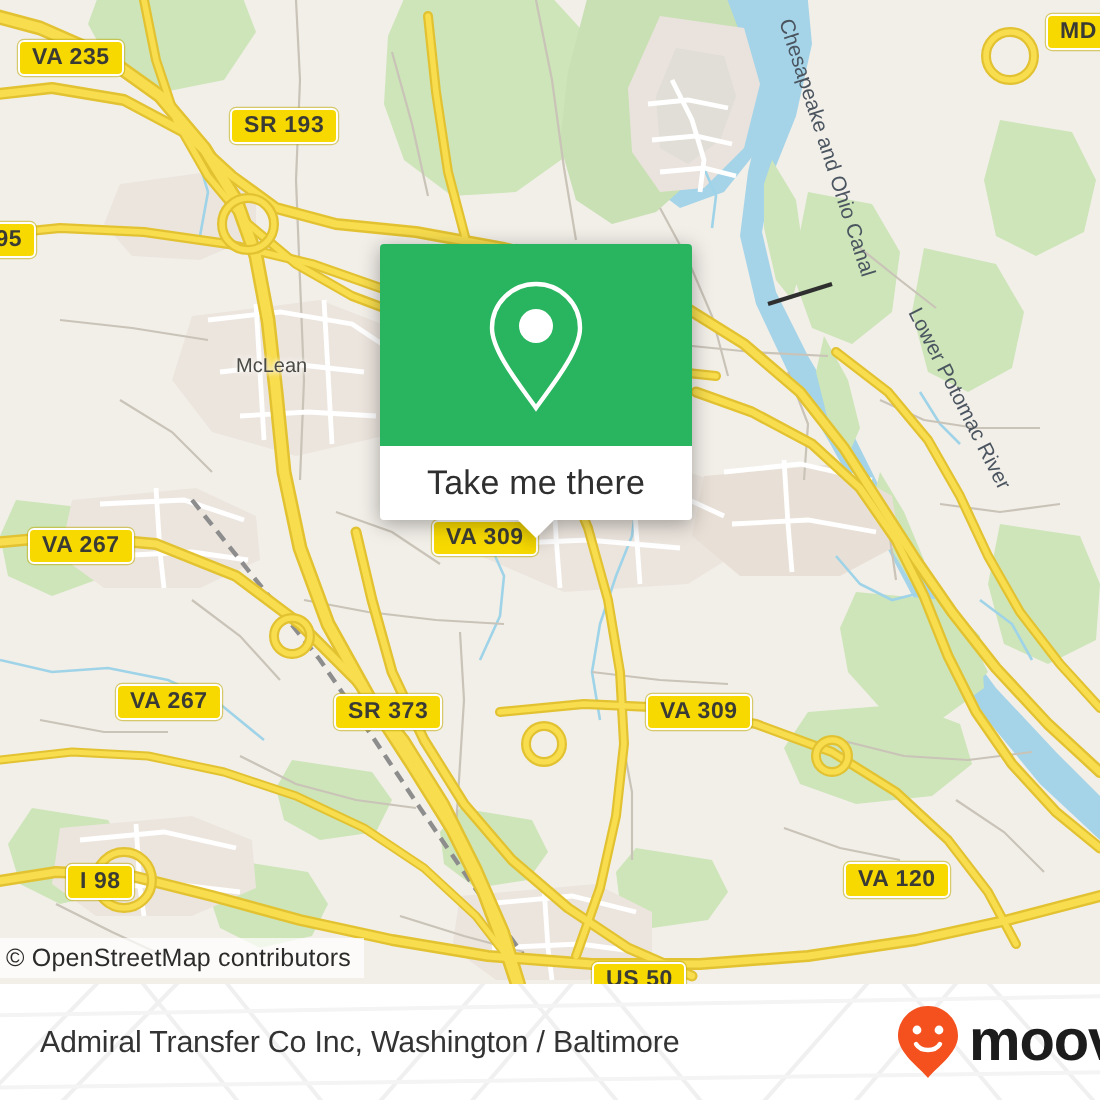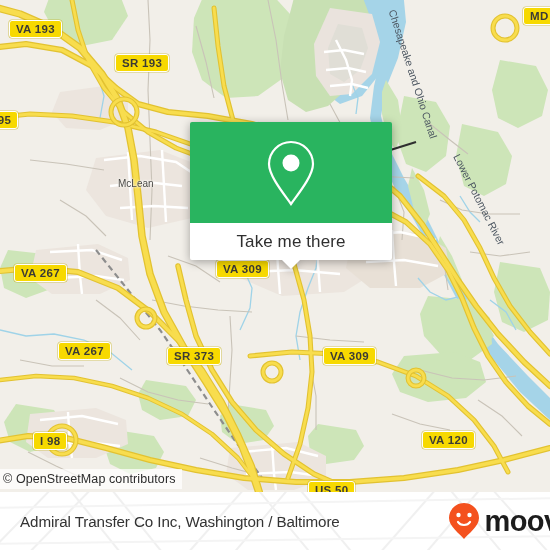--- a/index.html
+++ b/index.html
@@ -53,21 +53,21 @@
   .waterlabel{
     position:absolute;z-index:28;
     color:#4b5560;font-size:10.5px;
     white-space:nowrap;
     font-style:normal;
   }
 
   
   .callout{
     position:absolute;left:190px;top:122px;
-    width:202px;z-index:60;
+    width:156px;z-index:60;
     filter:drop-shadow(0 2px 5px rgba(0,0,0,.33));
   }
   .callout-top{
     background:#29b45f;height:101px;
     border-radius:2px 2px 0 0;
     display:flex;align-items:center;justify-content:center;
   }
   .callout-bottom{
     background:#ffffff;height:37px;
     border-radius:0 0 2px 2px;
@@ -311,32 +311,32 @@
           <circle cx="505" cy="28" r="12"></circle>
           <circle cx="62" cy="440" r="14"></circle>
           <circle cx="272" cy="372" r="9"></circle>
           <circle cx="146" cy="318" r="9"></circle>
           <circle cx="416" cy="378" r="8"></circle>
         </g>
       </g>
     </svg>
 
     <div id="shields-layer">
-        <div class="shield" style="left: 9px; top: 20px;">VA 193</div>
+        <div class="shield" style="left: 9px; top: 20px;">VA 235</div>
         <div class="shield" style="left: 115px; top: 54px;">SR 193</div>
         <div class="shield" style="left: 523px; top: 7px;">MD</div>
         <div class="shield" style="left: -16px; top: 111px;">495</div>
         <div class="shield" style="left: 14px; top: 264px;">VA 267</div>
         <div class="shield" style="left: 58px; top: 342px;">VA 267</div>
         <div class="shield" style="left: 167px; top: 347px;">SR 373</div>
         <div class="shield" style="left: 216px; top: 260px;">VA 309</div>
         <div class="shield" style="left: 323px; top: 347px;">VA 309</div>
         <div class="shield" style="left: 422px; top: 431px;">VA 120</div>
         <div class="shield" style="left: 33px; top: 432px;">I 98</div>
-        <div class="shield" style="left: 308px; top: 481px;">US 50</div>
+        <div class="shield" style="left: 296px; top: 481px;">US 50</div>
       </div>
     <div id="places-layer">
         <div class="placelabel" style="left: 118px; top: 178px;">McLean</div>
       </div>
     <div id="water-layer">
         <div class="waterlabel" style="left: 398px; top: 8px; transform: rotate(72deg); transform-origin: left top;">Chesapeake and Ohio Canal</div>
         <div class="waterlabel" style="left: 462px; top: 152px; transform: rotate(63deg); transform-origin: left top;">Lower Potomac River</div>
       </div>
 
     <div class="attribution">© OpenStreetMap contributors</div>

